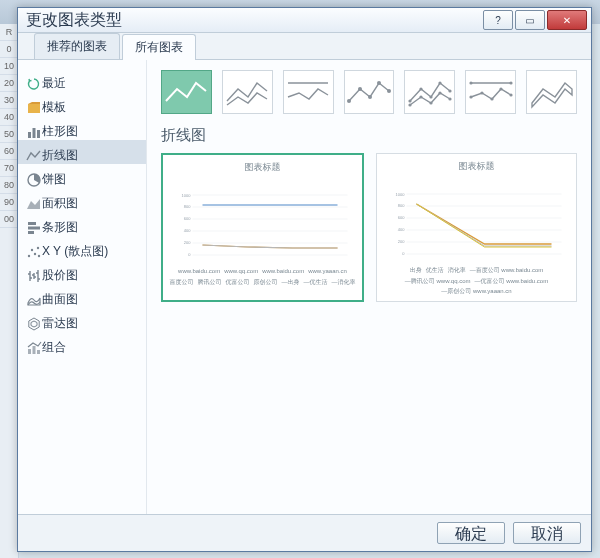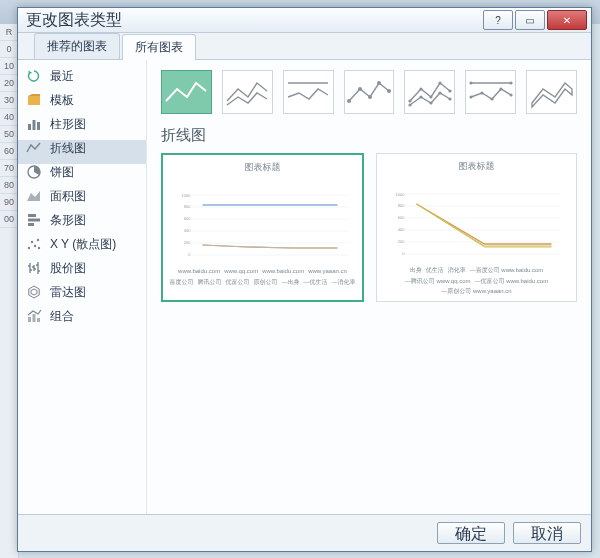--- a/index.html
+++ b/index.html
@@ -12,21 +12,21 @@
   .titlebar{height:24px;background:linear-gradient(#fbfdff,#e5edf6);display:flex;align-items:center;padding:0 4px;border-bottom:1px solid #c0cdd9;}
   .titlebar .title{flex:1;font-size:16px;color:#2b3b50;padding-left:4px;}
   .titlebar .wbtn{width:28px;height:18px;margin-left:2px;border:1px solid #7a8ea4;border-radius:2px;background:linear-gradient(#fdfefe,#e3ecf4);display:flex;align-items:center;justify-content:center;color:#2b3b50;font-size:10px;cursor:pointer;}
   .titlebar .wbtn.close{background:linear-gradient(#e07a7a,#c13b3b);border-color:#8b2a2a;color:#fff;width:38px;}
   .tabstrip{height:26px;display:flex;align-items:flex-end;padding:0 16px;background:#eef3f8;border-bottom:1px solid #c0cdd9;}
   .tabstrip .tab{padding:4px 12px;border:1px solid #c0cdd9;border-bottom:none;background:#e6edf4;margin-right:2px;border-radius:3px 3px 0 0;cursor:pointer;color:#2b3b50;}
   .tabstrip .tab.active{background:#fbfdff;position:relative;top:1px;}
   .body{flex:1;display:flex;background:#fbfdff;}
   
   .catlist{width:128px;padding:8px 0;border-right:1px solid #e2e8ee;}
-  .catlist .item{display:flex;align-items:flex-start;height:24px;padding:0 8px;cursor:pointer;color:#2b3b50;gap:8px;}
+  .catlist .item{display:flex;align-items:flex-end;height:24px;padding:0 8px;cursor:pointer;color:#2b3b50;}
   .catlist .item.selected{background:#d6e0ea;}
   .catlist .icon{width:16px;height:16px;display:flex;align-items:center;justify-content:center;}
   .catlist .icon svg{width:16px;height:16px;}
   
   .right{flex:1;padding:10px 14px;display:flex;flex-direction:column;overflow:hidden;}
   .subtypes{display:flex;gap:10px;margin-bottom:10px;}
   .subtypes .st{width:54px;height:42px;border:1px solid #cfd7de;background:#fff;display:flex;align-items:center;justify-content:center;cursor:pointer;}
   .subtypes .st.selected{background:#7fc9ad;border-color:#52a787;}
   .subtypes .st svg{width:46px;height:34px;}
   .section-title{font-size:15px;color:#4a5a6a;margin:2px 0 8px 0;}
@@ -168,20 +168,29 @@
                   <line x1="2" y1="6" x2="4" y2="6"></line>
                   <line x1="4" y1="10" x2="6" y2="10"></line>
                   <line x1="6" y1="7" x2="8" y2="7"></line>
                   <line x1="8" y1="9" x2="10" y2="9"></line>
                   <line x1="10" y1="5" x2="12" y2="5"></line>
                   <line x1="12" y1="11" x2="14" y2="11"></line>
                 </g>
               </svg>
             </span>
             <span>股价图</span>
+          </div>
+          <div class="item">
+            <span class="icon">
+              <svg viewBox="0 0 16 16">
+                <path d="M2 11 Q5 4 8 8 T14 6 L14 13 L2 13 Z" fill="none" stroke="#7a8590" stroke-width="1.2"></path>
+                <path d="M2 13 Q5 8 8 11 T14 10" fill="none" stroke="#7a8590" stroke-width="1.2"></path>
+              </svg>
+            </span>
+            <span>曲面图</span>
           </div>
           <div class="item">
             <span class="icon">
               <svg viewBox="0 0 16 16">
                 <g fill="none" stroke="#7a8590" stroke-width="1">
                   <polygon points="8,2 13.2,5 13.2,11 8,14 2.8,11 2.8,5"></polygon>
                   <polygon points="8,5 11,6.5 11,9.5 8,11 5,9.5 5,6.5"></polygon>
                 </g>
               </svg>
             </span>

